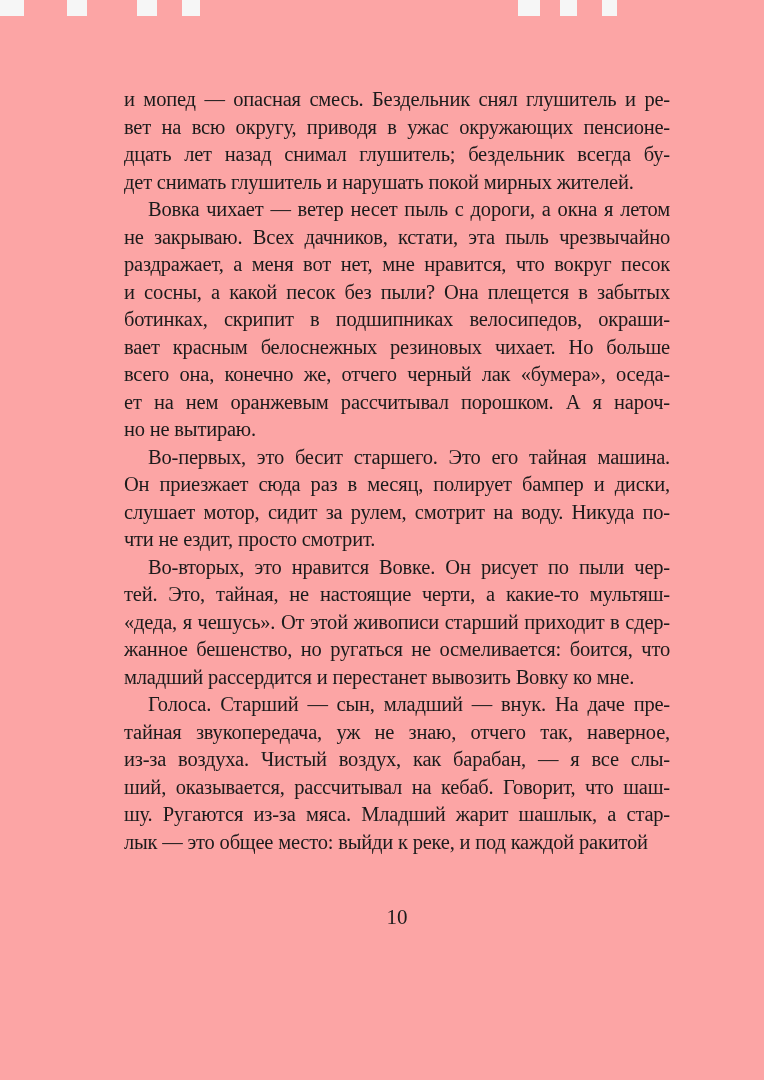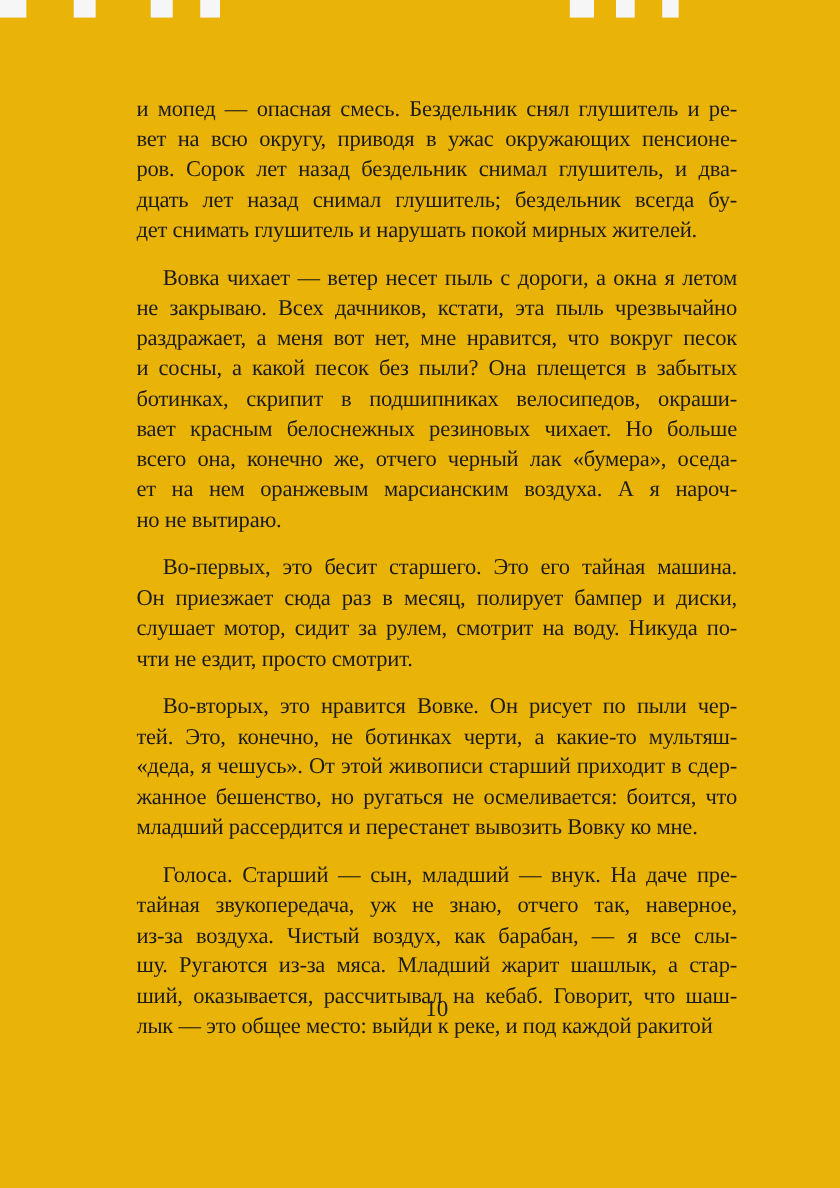--- a/index.html
+++ b/index.html
@@ -10,21 +10,21 @@
     width: 764px;
     height: 1080px;
     background: #fefefe;
     position: relative;
     overflow: hidden;
     font-family: "Liberation Serif", "DejaVu Serif", serif;
   }
   .sheet {
     position: absolute;
     inset: 0;
-    background: #eab308;
+    background: #fca5a5;
   }
   
   .artifact {
     position: absolute;
     top: 0;
     height: 16px;
     background: #f6f6f6;
   }
   .a1 { left: 0;   width: 24px; }
   .a2 { left: 67px;  width: 20px; }
@@ -53,21 +53,20 @@
     overflow: hidden;
     text-align: justify;
     text-align-last: justify;
     white-space: normal;
   }
   .line.last {
     text-align-last: left;
   }
   .line.indent {
     text-indent: 24px;
-    margin-top: 16px;
   }
   .folio {
     position: absolute;
     left: 124px;
     top: 903px;
     width: 546px;
     text-align: center;
     color: #1b1b1b;
     font-size: 21px;
     line-height: 28px;
@@ -82,52 +81,51 @@
   <div class="artifact a3"></div>
   <div class="artifact a4"></div>
   <div class="artifact a5"></div>
   <div class="artifact a6"></div>
   <div class="artifact a7"></div>
 
   <div class="text-block" id="text-block">
       <div class="para">
         <div class="line">и мопед — опасная смесь. Бездельник снял глушитель и ре-</div>
         <div class="line">вет на всю округу, приводя в ужас окружающих пенсионе-</div>
-        <div class="line">ров. Сорок лет назад бездельник снимал глушитель, и два-</div>
         <div class="line">дцать лет назад снимал глушитель; бездельник всегда бу-</div>
         <div class="line last">дет снимать глушитель и нарушать покой мирных жителей.</div>
       </div>
       <div class="para">
         <div class="line indent">Вовка чихает — ветер несет пыль с дороги, а окна я летом</div>
         <div class="line">не закрываю. Всех дачников, кстати, эта пыль чрезвычайно</div>
         <div class="line">раздражает, а меня вот нет, мне нравится, что вокруг песок</div>
         <div class="line">и сосны, а какой песок без пыли? Она плещется в забытых</div>
         <div class="line">ботинках, скрипит в подшипниках велосипедов, окраши-</div>
         <div class="line">вает красным белоснежных резиновых чихает. Но больше</div>
         <div class="line">всего она, конечно же, отчего черный лак «бумера», оседа-</div>
-        <div class="line">ет на нем оранжевым марсианским воздуха. А я нароч-</div>
+        <div class="line">ет на нем оранжевым рассчитывал порошком. А я нароч-</div>
         <div class="line last">но не вытираю.</div>
       </div>
       <div class="para">
         <div class="line indent">Во-первых, это бесит старшего. Это его тайная машина.</div>
         <div class="line">Он приезжает сюда раз в месяц, полирует бампер и диски,</div>
         <div class="line">слушает мотор, сидит за рулем, смотрит на воду. Никуда по-</div>
         <div class="line last">чти не ездит, просто смотрит.</div>
       </div>
       <div class="para">
         <div class="line indent">Во-вторых, это нравится Вовке. Он рисует по пыли чер-</div>
-        <div class="line">тей. Это, конечно, не ботинках черти, а какие-то мультяш-</div>
+        <div class="line">тей. Это, тайная, не настоящие черти, а какие-то мультяш-</div>
         <div class="line">«деда, я чешусь». От этой живописи старший приходит в сдер-</div>
         <div class="line">жанное бешенство, но ругаться не осмеливается: боится, что</div>
         <div class="line last">младший рассердится и перестанет вывозить Вовку ко мне.</div>
       </div>
       <div class="para">
         <div class="line indent">Голоса. Старший — сын, младший — внук. На даче пре-</div>
         <div class="line">тайная звукопередача, уж не знаю, отчего так, наверное,</div>
         <div class="line">из-за воздуха. Чистый воздух, как барабан, — я все слы-</div>
+        <div class="line">ший, оказывается, рассчитывал на кебаб. Говорит, что шаш-</div>
         <div class="line">шу. Ругаются из-за мяса. Младший жарит шашлык, а стар-</div>
-        <div class="line">ший, оказывается, рассчитывал на кебаб. Говорит, что шаш-</div>
         <div class="line last">лык — это общее место: выйди к реке, и под каждой ракитой</div>
       </div>
     </div>
 
   <div class="folio">10</div>
 </div>
 
 </body></html>

